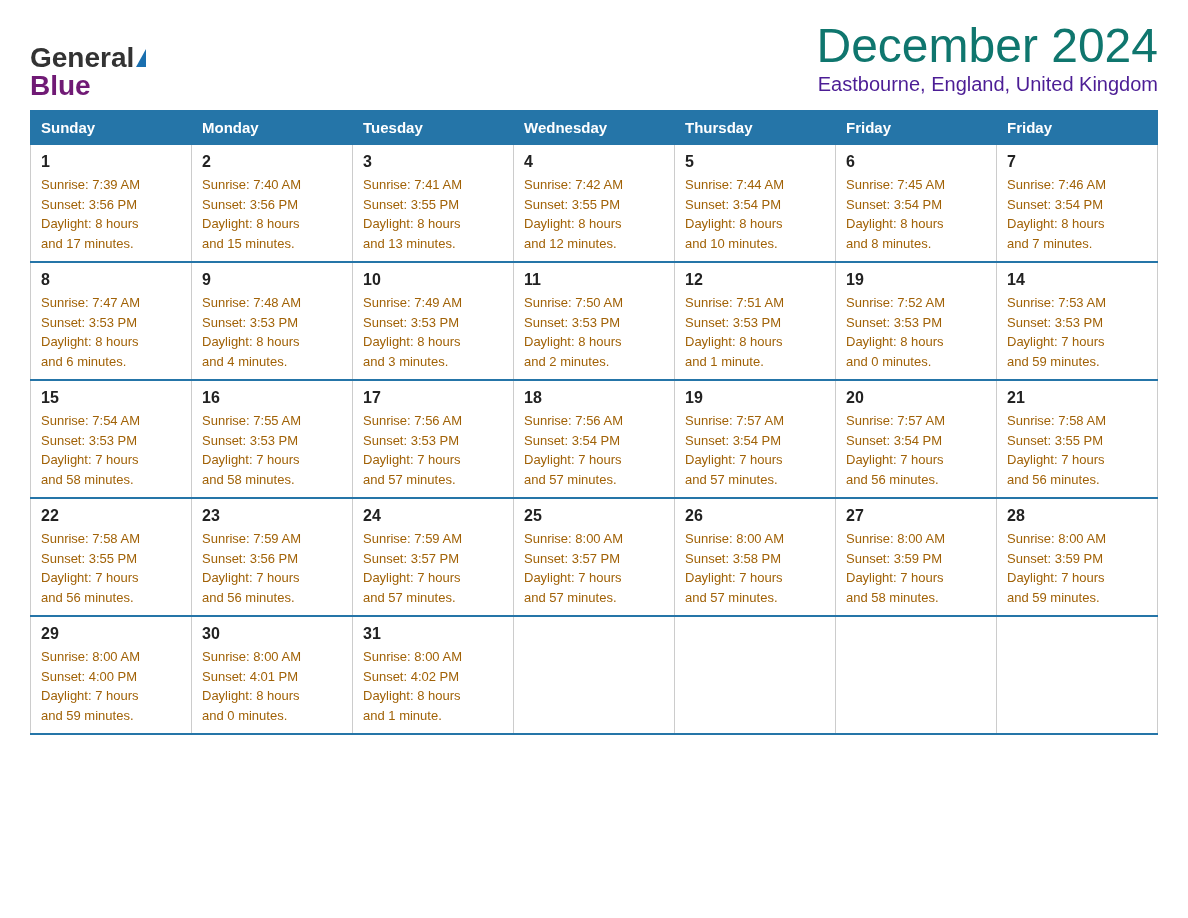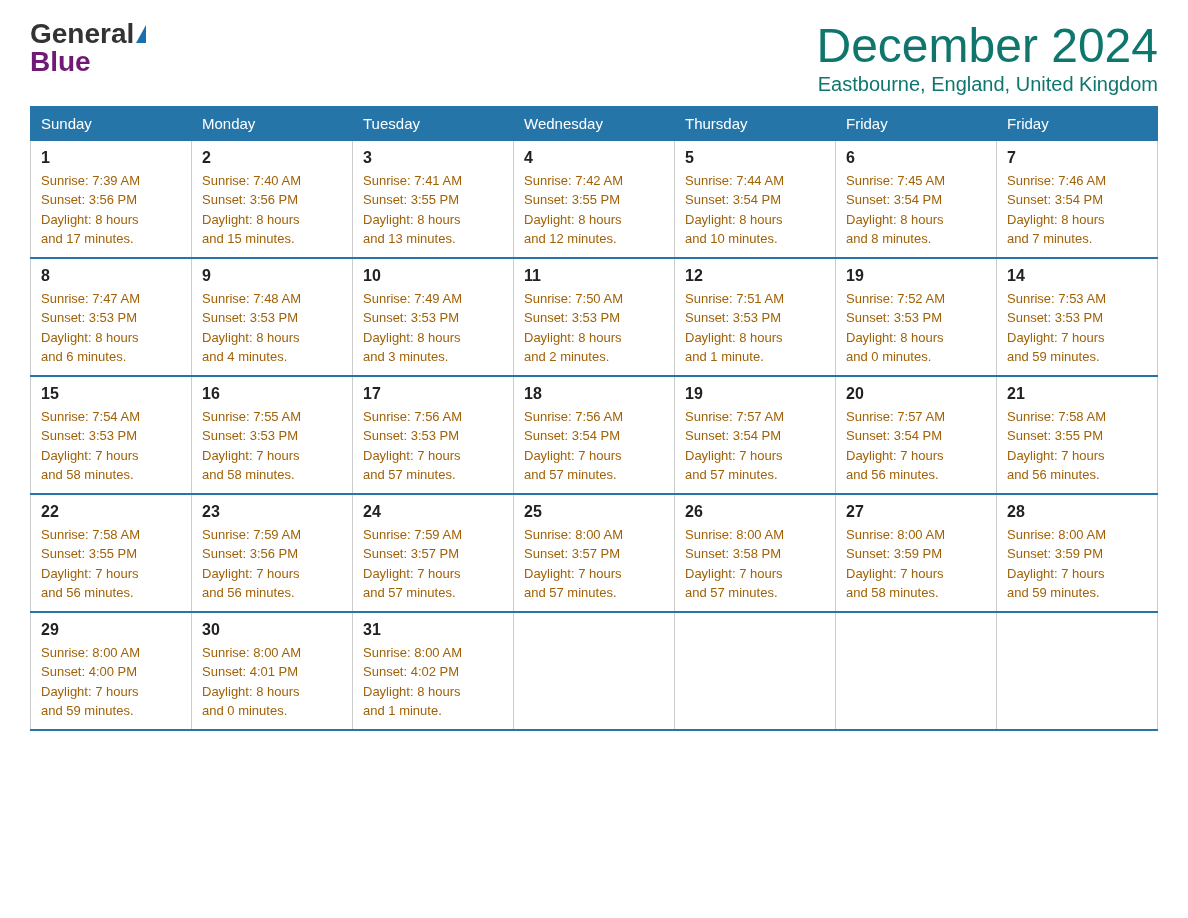--- a/index.html
+++ b/index.html
@@ -13,20 +13,21 @@
     .header {
       display: flex;
       justify-content: space-between;
       align-items: flex-start;
       margin-bottom: 10px;
     }
     .logo {
       display: flex;
       flex-direction: column;
       align-items: flex-start;
+      margin-top: 24px;
     }
     .logo-general {
       font-size: 28px;
       font-weight: bold;
       color: #333;
       line-height: 1;
     }
     .logo-blue {
       font-size: 28px;
       font-weight: bold;
@@ -51,34 +52,34 @@
       text-align: right;
     }
     .cal-title {
       font-size: 48px;
       font-weight: 300;
       color: #0f766e;
       line-height: 1.1;
     }
     .cal-subtitle {
       font-size: 20px;
-      color: #0f766e;
+      color: #4c1d95;
       font-weight: normal;
       text-align: right;
     }
     table {
       width: 100%;
       border-collapse: collapse;
       margin-top: 10px;
     }
     th {
       background-color: #2575a8;
       color: #fff;
       font-size: 15px;
-      font-weight: normal;
+      font-weight: bold;
       padding: 8px 10px;
       text-align: left;
       border: 1px solid #2575a8;
     }
     td {
       vertical-align: top;
       padding: 8px 10px;
       border: 1px solid #ccc;
       font-size: 13px;
       color: #222;

